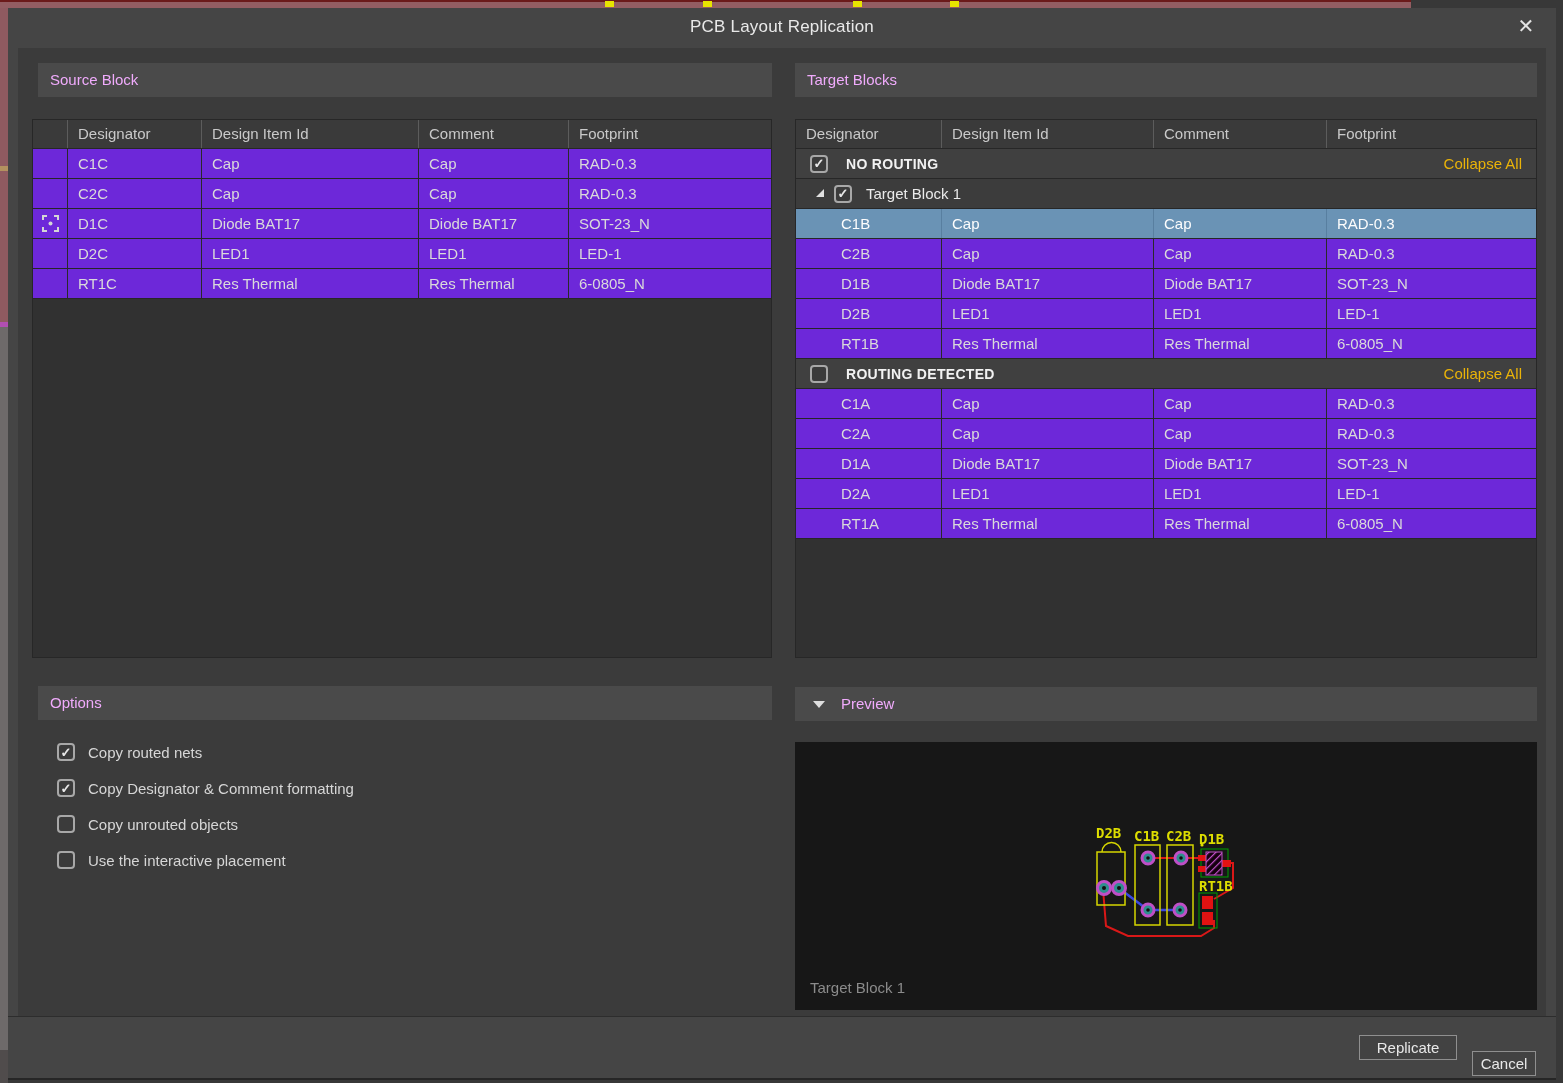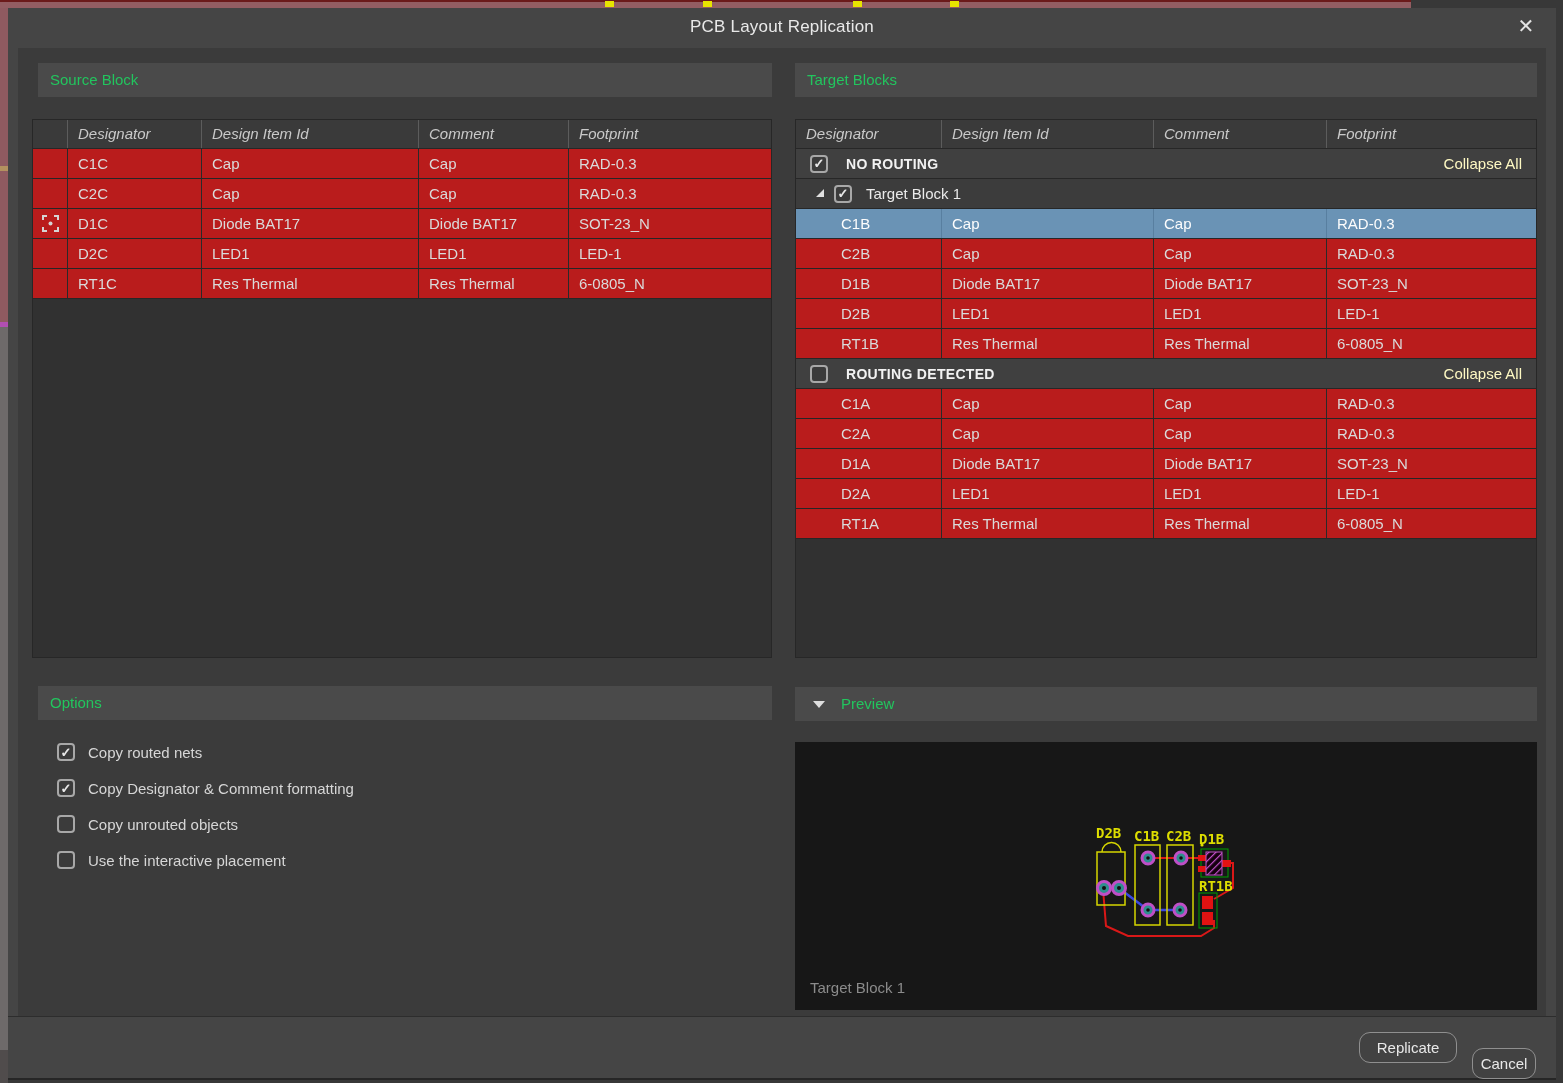--- a/index.html
+++ b/index.html
@@ -21,52 +21,52 @@
   .dialog { position:absolute; left:8px; top:8px; width:1548px; height:1072px;
             background:#454545; border-bottom:2px solid #262626; }
   .dlg-title { position:absolute; top:9px; left:0; right:0; text-align:center;
                font-size:17px; color:#e9e9e9; letter-spacing:.2px; }
   .dlg-close { position:absolute; top:4px; right:16px; font-size:20px; color:#e4e4e4;
                width:28px; height:28px; line-height:28px; text-align:center; cursor:pointer; }
 
   .content { position:absolute; left:10px; top:40px; width:1528px; height:970px; background:#3b3b3b; }
 
   
-  .bar { position:absolute; height:34px; background:#4a4a4a; color:#22c55e; font-size:15px;
+  .bar { position:absolute; height:34px; background:#4a4a4a; color:#f0abfc; font-size:15px;
          line-height:34px; padding-left:12px; }
   .bar-source  { left:20px;  top:15px;  width:734px; }
   .bar-options { left:20px;  top:638px; width:734px; }
   .bar-target  { left:777px; top:15px;  width:742px; }
   .bar-preview { left:777px; top:639px; width:742px; display:flex; align-items:center; padding-left:18px; }
   .tri-down { width:0; height:0; border-left:6px solid transparent; border-right:6px solid transparent;
               border-top:7px solid #dedede; margin-right:16px; }
 
   
   .tbl { position:absolute; top:71px; height:539px; background:#313131; border:1px solid #272727; }
   .tbl-src { left:14px;  width:740px; }
   .tbl-tgt { left:777px; width:742px; }
   .t-head { display:grid; height:29px; background:#3a3a3a; border-bottom:1px solid #272727; }
-  .th { font-size:15px; color:#c9c9c9; line-height:28px; padding-left:10px;font-style:italic; }
+  .th { font-size:15px; color:#c9c9c9; line-height:28px; padding-left:10px; }
   .th + .th { border-left:1px solid #5c5c5c; }
   .grid-src { grid-template-columns:34px 134px 217px 150px 1fr; }
   .grid-tgt { grid-template-columns:145px 212px 173px 1fr; }
-  .t-row { display:grid; height:30px; border-bottom:1px solid #272727; background:#b91c1c; }
+  .t-row { display:grid; height:30px; border-bottom:1px solid #272727; background:#6d28d9; }
   .td { font-size:15px; color:#dadada; line-height:29px; padding-left:10px; white-space:nowrap; overflow:hidden; }
   .td + .td { border-left:1px solid #2a2a2a; }
   .td.indent { padding-left:45px; }
   .icon-cell { display:flex; align-items:center; justify-content:center; padding-left:0; }
   .t-row.sel { background:#6a93b5; }
   .t-row.sel .td { color:#fdfdfd; }
   .t-row.sel .td + .td { border-left-color:#587fa0; }
 
   
   .g-row { display:flex; align-items:center; height:30px; border-bottom:1px solid #272727;
            background:#404040; padding:0 14px; }
   .g-label { font-size:14px; font-weight:bold; color:#f2f2f2; margin-left:18px; letter-spacing:.3px; }
-  .g-link { margin-left:auto; font-size:15px; color:#fef9c3; cursor:pointer; }
+  .g-link { margin-left:auto; font-size:15px; color:#eab308; cursor:pointer; }
   .b-row { display:flex; align-items:center; height:30px; border-bottom:1px solid #272727;
            background:#3c3c3c; padding:0 14px; }
   .tri-exp { width:0; height:0; border-left:8px solid transparent; border-bottom:8px solid #e0e0e0;
              margin:0 10px 2px 6px; }
   .b-label { font-size:15px; color:#eaeaea; margin-left:14px; }
 
   
   .cb { width:18px; height:18px; min-width:18px; border:2px solid #a8a8a8; border-radius:4px;
         background:#3b3b3b; display:inline-flex; align-items:center; justify-content:center; cursor:pointer; }
   .cb .tick { display:none; color:#e8e8e8; font-size:13px; font-weight:bold; line-height:1; }
@@ -78,21 +78,21 @@
 
   
   .preview { position:absolute; left:777px; top:694px; width:742px; height:268px; background:#171717; }
   .pv-caption { position:absolute; left:15px; bottom:14px; font-size:15px; color:#8b8b8b; }
   .pcb-label { font-family:"DejaVu Sans Mono", monospace; font-size:14px; font-weight:bold; fill:#dede00; }
 
   
   .footer { position:absolute; left:0; right:0; bottom:0; height:62px; border-top:1px solid #2d2d2d;
             background:#454545; display:flex; align-items:center; justify-content:flex-end;
             padding-right:12px; gap:15px; }
-  .btn { height:31px; background:#424242; border:1px solid #8f8f8f; border-radius:11px;
+  .btn { height:25px; background:#424242; border:1px solid #8f8f8f; border-radius:0;
          color:#e8e8e8; font-size:15px; font-family:"Liberation Sans", sans-serif; cursor:pointer; }
   .btn-replicate { width:98px; }
   .btn-cancel { width:64px; margin-right:8px;margin-top:32px; }
 
   .crosshair-icon { display:block; }
 </style>
 </head>
 <body>
 
 <div class="top-strip">

